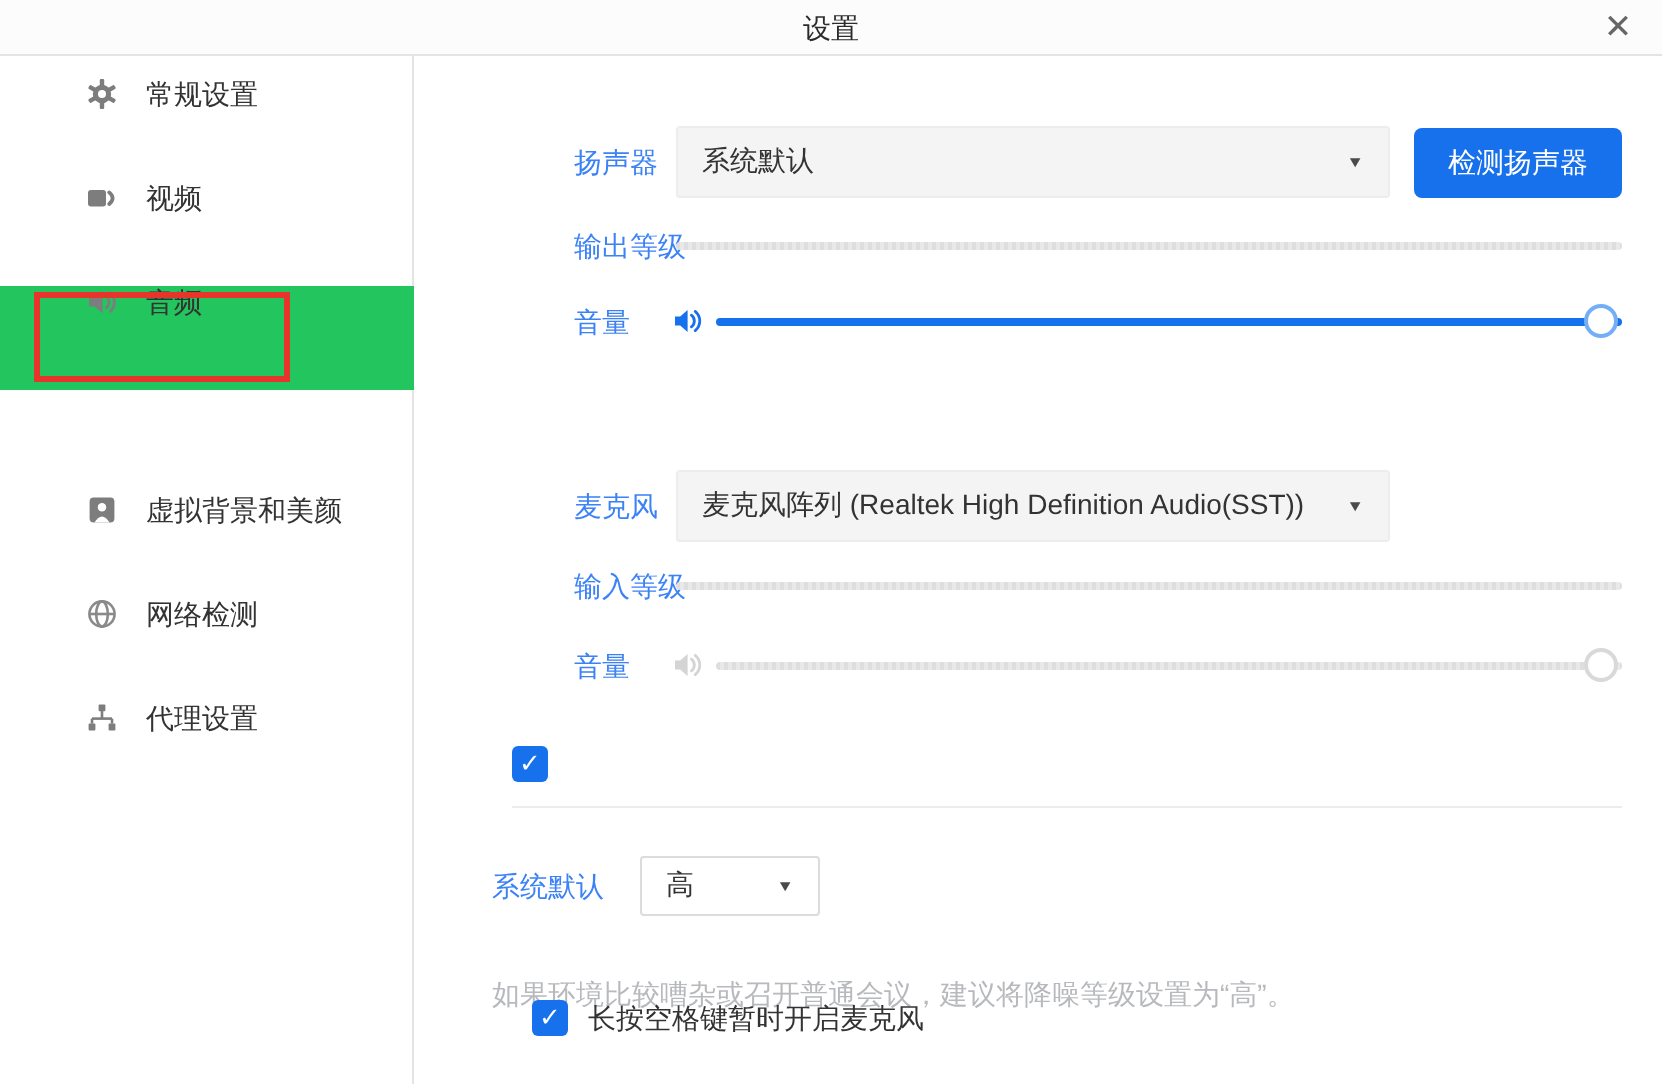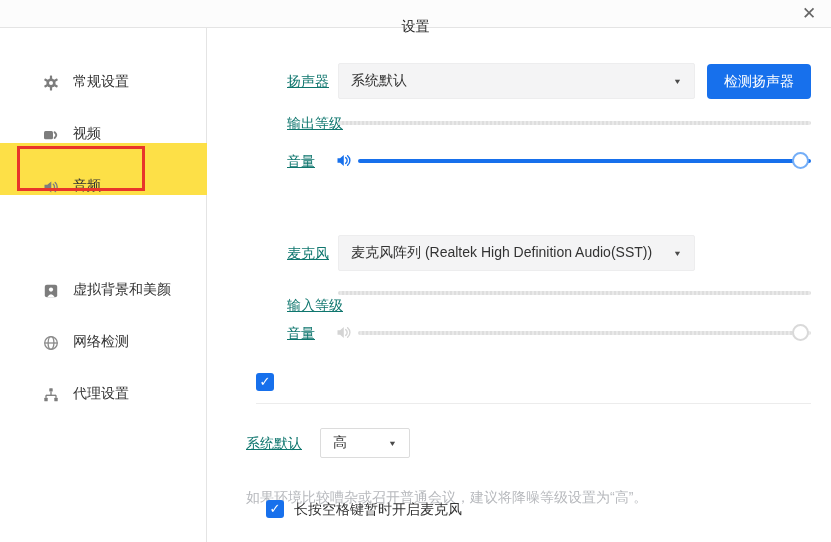--- a/index.html
+++ b/index.html
@@ -2,35 +2,35 @@
 <html><head>
 <meta charset="utf-8">
 <style>
   * { margin:0; padding:0; box-sizing:border-box; }
   html,body { background:#fff; }
   body { font-family:"Liberation Sans","DejaVu Sans",sans-serif; }
   .window { position:relative; width:831px; height:542px; background:#fff; overflow:hidden; }
 
   
   .titlebar { position:absolute; left:0; top:0; width:831px; height:28px; background:#fcfcfc; border-bottom:1px solid #e4e4e4; }
-  .title { position:absolute; left:0; top:12px; width:100%; height:20px; line-height:28px; text-align:center; font-size:14px; color:#2b2b2b; }
+  .title { position:absolute; left:0; top:0; width:100%; height:20px; line-height:28px; text-align:center; font-size:14px; color:#2b2b2b; }
   .close-btn { position:absolute; right:10px; top:2px; width:24px; height:24px; line-height:24px; text-align:center; font-size:17px; color:#666; cursor:pointer; }
 
   
   .sidebar { position:absolute; left:0; top:28px; width:207px; height:514px; background:#fff; border-right:1px solid #e4e4e4; }
-  .side-item { position:absolute; left:0; width:207px; height:52px; display:flex; align-items:flex-end; padding-left:43px; cursor:pointer; }
-  .side-item.selected { background:#fde047; }
+  .side-item { position:absolute; left:0; width:207px; height:52px; display:flex; align-items:flex-start; padding-left:43px; cursor:pointer; }
+  .side-item.selected { background:#22c55e; }
   .side-item .icn { width:16px; height:16px; flex:0 0 16px; }
   .side-item .lbl { margin-left:14px; font-size:14px; color:#333; white-space:nowrap; }
 
   
   .annotation { position:absolute; left:17px; top:146px; width:128px; height:45px; border:3px solid #e8352b; z-index:6; pointer-events:none; }
 
   
-  .flabel { position:absolute; font-size:14px; color:#0f766e; white-space:nowrap;text-decoration:underline; }
+  .flabel { position:absolute; font-size:14px; color:#3b82f6; white-space:nowrap; }
   .selectbox { position:absolute; background:#f4f4f5; border:1px solid #ededee; border-radius:2px; font-size:14px; color:#333;
                display:flex; align-items:center; padding:0 12px; cursor:pointer; }
   .selectbox .val { flex:1; overflow:hidden; white-space:nowrap; }
   .selectbox .arr { font-size:9px; color:#4a4a4a; transform:scaleY(0.85); }
   .selectbox.light { background:#fff; border:1px solid #dcdcdc; }
   .btn { position:absolute; background:#1770ec; color:#fff; border:none; border-radius:4px; font-size:14px;
          font-family:inherit; cursor:pointer; text-align:center; }
   .meter { position:absolute; height:4px; border-radius:2px;
            background:repeating-linear-gradient(90deg,#dedede 0 2px,#e9e9e9 2px 4px); }
   .track { position:absolute; height:4px; border-radius:2px; }
@@ -140,21 +140,21 @@
   </svg>
   <div class="track blue" style="left:358px; top:159px; width:453px;"></div>
   <div class="handle blue" style="left:792px; top:152px;"></div>
 
   <div class="flabel" style="left:287px; top:235px; line-height:36px;">麦克风</div>
   <div class="selectbox" style="left:338px; top:235px; width:357px; height:36px;">
     <span class="val">麦克风阵列 (Realtek High Definition Audio(SST))</span>
     <span class="arr">▼</span>
   </div>
 
-  <div class="flabel" style="left:287px; top:295px; line-height:20px;">输入等级</div>
+  <div class="flabel" style="left:287px; top:283px; line-height:20px;">输入等级</div>
   <div class="meter" style="left:338px; top:291px; width:473px;"></div>
 
   <div class="flabel" style="left:287px; top:323px; line-height:20px;">音量</div>
   <svg class="vol-icn" style="left:336px; top:324px;" viewBox="0 0 17 17">
     <path d="M1.5 6.2v4.6h2.6L7.8 14V3L4.1 6.2z" fill="#d4d4d4"></path>
     <path d="M9.7 5.6a3.6 3.6 0 0 1 0 5.8" fill="none" stroke="#d4d4d4" stroke-width="1.4" stroke-linecap="round"></path>
     <path d="M11.6 3.7a6.2 6.2 0 0 1 0 9.6" fill="none" stroke="#d4d4d4" stroke-width="1.4" stroke-linecap="round"></path>
   </svg>
   <div class="track gray" style="left:358px; top:331px; width:453px;"></div>
   <div class="handle gray" style="left:792px; top:324px;"></div>

